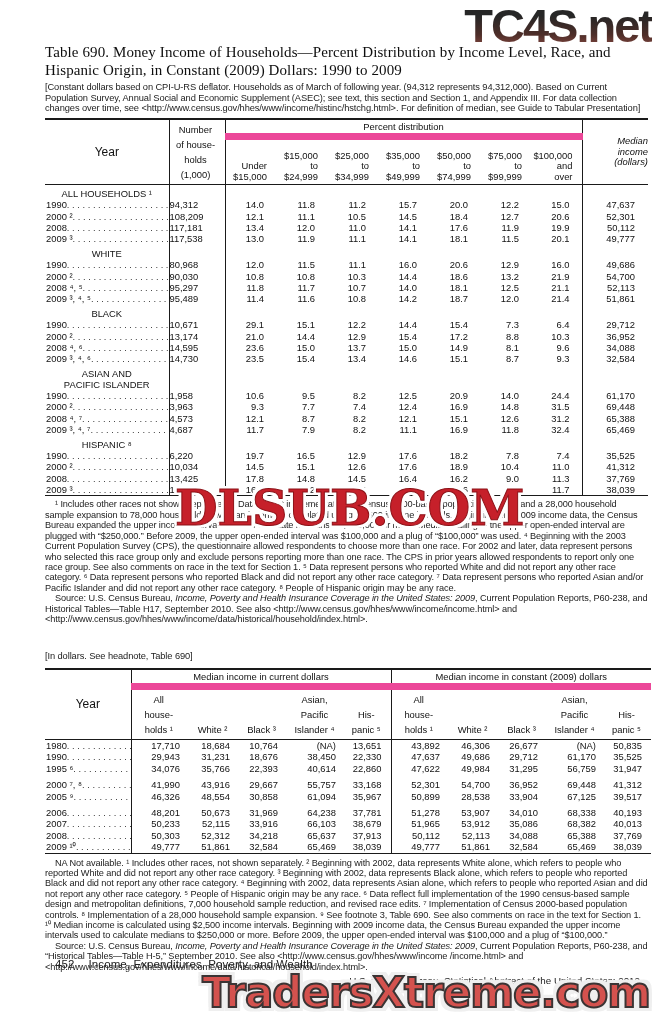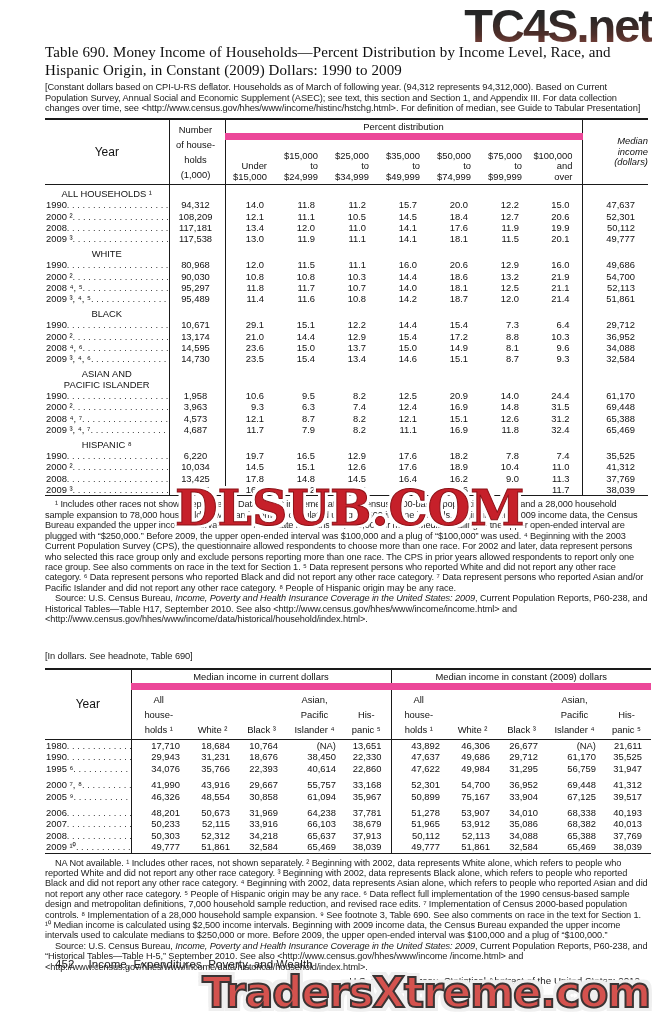--- a/index.html
+++ b/index.html
@@ -35,21 +35,21 @@
   .vl{border-left:1px solid #1a1a1a;}
 
   th.h-year{vertical-align:middle;text-align:center;font-size:12px;}
   th.h-hh,th.h-num{text-align:center;white-space:pre-line;padding:2px 3px 2px 0;line-height:15px;}
   th.h-group{text-align:center;height:13px;vertical-align:middle;
              border-bottom:7px solid #ec4899;}
   th.h-col{text-align:right;white-space:pre-line;padding:2px 9px 2px 0;line-height:10.2px;}
   th.h-med{vertical-align:middle;text-align:right;white-space:pre-line;line-height:10.2px;font-style:italic;}
 
   td{height:11.4px;line-height:11.4px;white-space:nowrap;}
-  td.c-hh{text-align:center;padding-right:3px;margin-top:34px;}
+  td.c-hh{text-align:left;padding-right:3px;margin-top:34px;}
   td.c-pct{text-align:right;padding-right:12px;}
   td.c-med{text-align:right;padding-right:13px;}
   td.c-n{text-align:right;padding-right:9px;}
 
   td.c-year .yr{display:flex;align-items:baseline;}
   td.c-year .lbl{white-space:nowrap;padding-left:1px;}
   td.c-year .dots{flex:1;overflow:hidden;white-space:nowrap;color:#333;}
   td.c-year .dots::after{content:" . . . . . . . . . . . . . . . . . . . . . . . . . . .";}
 
   td.grp{text-align:center;padding-top:3px;white-space:pre-line;
@@ -424,21 +424,21 @@
         </tr>
         <tr class="data-row">
           <td class="c-year">
             <span class="yr">
               <span class="lbl">2000 ²</span>
               <span class="dots"></span>
             </span>
           </td>
           <td class="c-hh vl">3,963</td>
           <td class="c-pct vl">9.3</td>
-          <td class="c-pct">6.3</td>
+          <td class="c-pct">7.7</td>
           <td class="c-pct">7.4</td>
           <td class="c-pct">12.4</td>
           <td class="c-pct">16.9</td>
           <td class="c-pct">14.8</td>
           <td class="c-pct">31.5</td>
           <td class="c-med vl">69,448</td>
         </tr>
         <tr class="data-row">
           <td class="c-year">
             <span class="yr">
@@ -618,21 +618,21 @@
           </td>
           <td class="c-n vl">17,710</td>
           <td class="c-n">18,684</td>
           <td class="c-n">10,764</td>
           <td class="c-n">(NA)</td>
           <td class="c-n">13,651</td>
           <td class="c-n vl">43,892</td>
           <td class="c-n">46,306</td>
           <td class="c-n">26,677</td>
           <td class="c-n">(NA)</td>
-          <td class="c-n">21,611</td>
+          <td class="c-n">50,835</td>
         </tr>
         <tr class="data-row">
           <td class="c-year">
             <span class="yr">
               <span class="lbl">1990</span>
               <span class="dots"></span>
             </span>
           </td>
           <td class="c-n vl">29,943</td>
           <td class="c-n">31,231</td>
@@ -700,21 +700,21 @@
               <span class="lbl">2005 ⁹</span>
               <span class="dots"></span>
             </span>
           </td>
           <td class="c-n vl">46,326</td>
           <td class="c-n">48,554</td>
           <td class="c-n">30,858</td>
           <td class="c-n">61,094</td>
           <td class="c-n">35,967</td>
           <td class="c-n vl">50,899</td>
-          <td class="c-n">75,167</td>
+          <td class="c-n">28,538</td>
           <td class="c-n">33,904</td>
           <td class="c-n">67,125</td>
           <td class="c-n">39,517</td>
         </tr>
         <tr class="spacer">
           <td class="c-year"></td>
           <td class="c-n vl"></td>
           <td class="c-n"></td>
           <td class="c-n"></td>
           <td class="c-n"></td>

